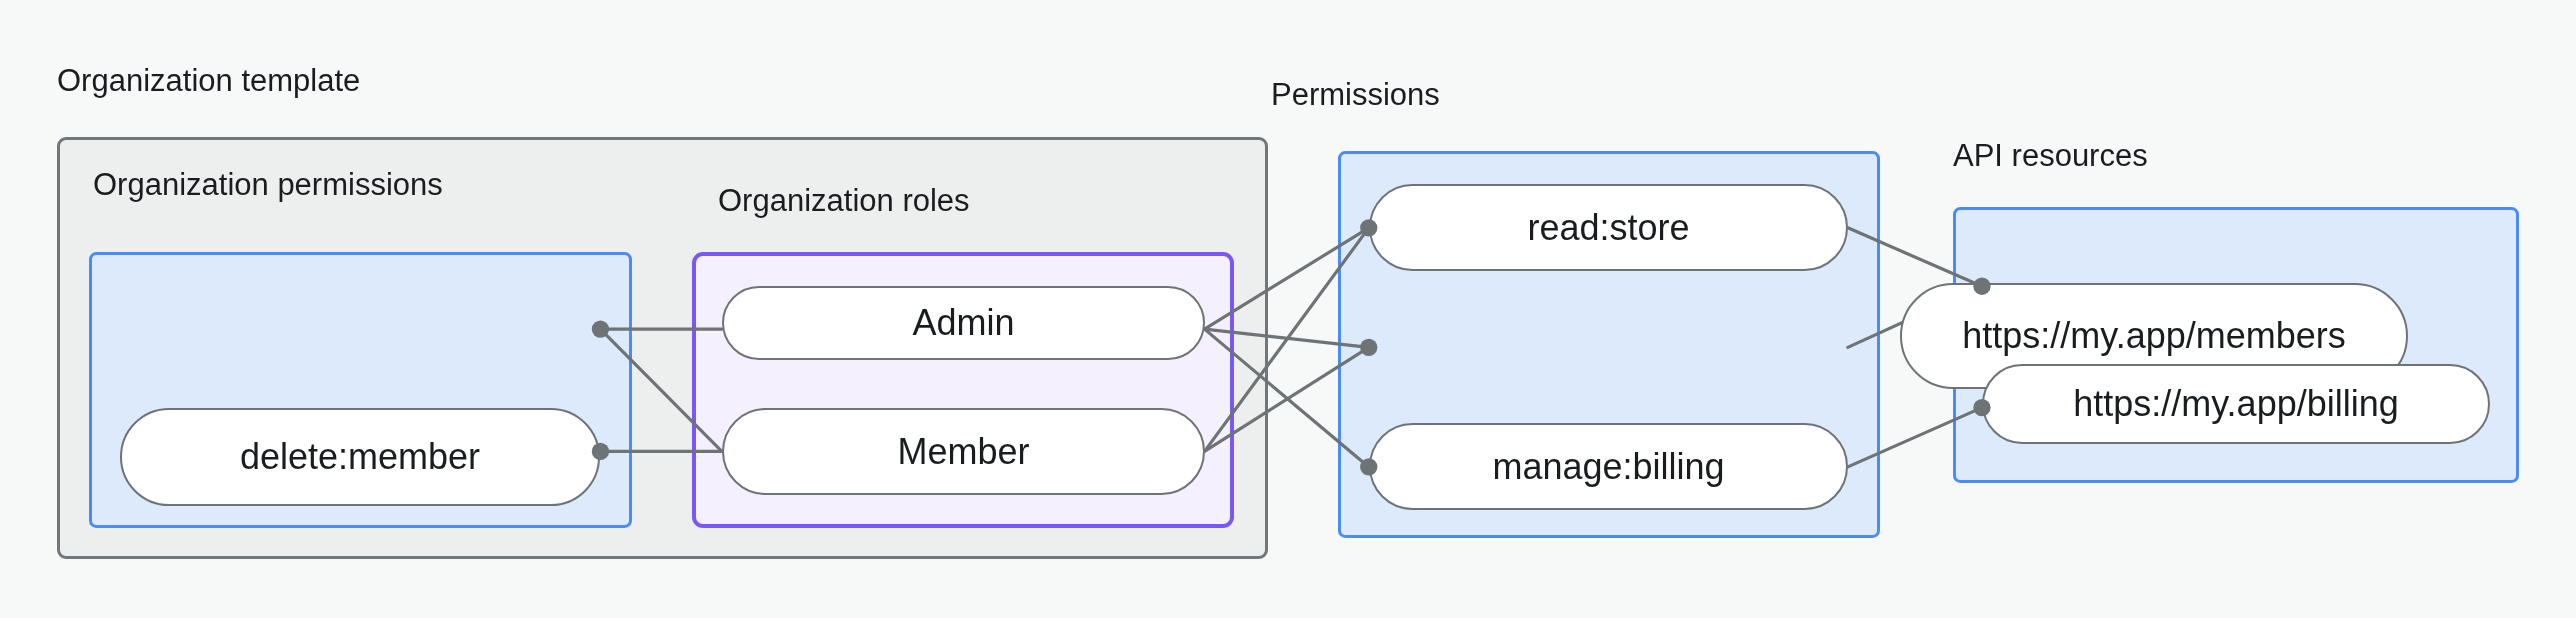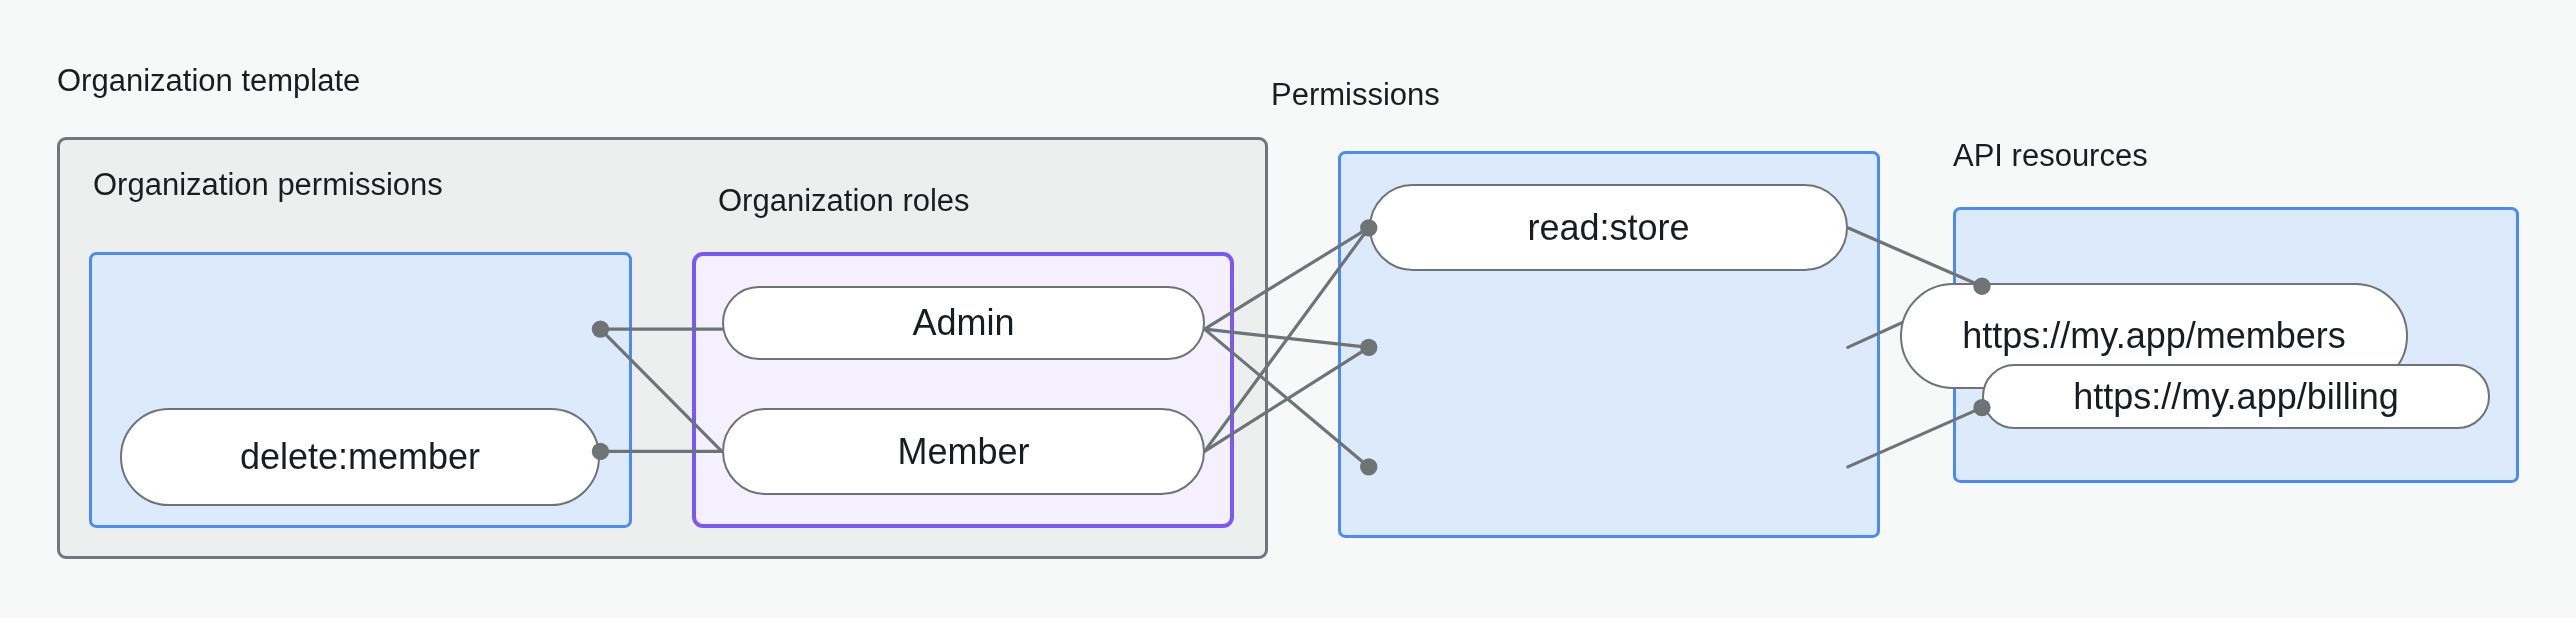--- a/index.html
+++ b/index.html
@@ -34,21 +34,21 @@
     border:2.7px solid var(--line_gray);border-radius:912px;display:flex;align-items:center;
     justify-content:center;font-size:36px;color:var(--text);white-space:nowrap;}
   #node-invite{left:120px;top:286px;width:480px;height:87px;}
   #node-delete{left:120px;top:408px;width:480px;height:98px;}
   #node-admin{left:722px;top:286px;width:483px;height:74px;}
   #node-member{left:722px;top:408px;width:483px;height:87px;}
   #node-read{left:1369px;top:184px;width:479px;height:87px;}
   #node-update{left:1369px;top:304px;width:479px;height:87px;}
   #node-manage{left:1369px;top:423px;width:479px;height:87px;}
   #node-members{left:1900px;top:243px;width:508px;height:106px;margin-top:40px;}
-  #node-billing{left:1982px;top:364px;width:508px;height:65px;}
+  #node-billing{left:1982px;top:364px;width:508px;height:80px;}
 </style>
 </head>
 <body>
 
 <div class="canvas" id="canvas">
 
   <div class="group-box container-box"></div>
   <div class="group-box blue-box" id="box-org-permissions"></div>
   <div class="group-box purple-box" id="box-org-roles"></div>
   <div class="group-box blue-box" id="box-permissions"></div>
@@ -71,20 +71,21 @@
   <div class="heading" id="label-title">Organization template</div>
   <div class="heading" id="label-org-permissions">Organization permissions</div>
   <div class="heading" id="label-org-roles">Organization roles</div>
   <div class="heading" id="label-permissions">Permissions</div>
   <div class="heading" id="label-api">API resources</div>
 
   <div class="pill" id="node-delete">delete:member</div>
   <div class="pill" id="node-admin">Admin</div>
   <div class="pill" id="node-member">Member</div>
   <div class="pill" id="node-read">read:store</div>
+  <div class="pill" id="node-manage">manage:billing</div>
   <div class="pill" id="node-members">https://my.app/members</div>
   <div class="pill" id="node-billing">https://my.app/billing</div>
 
   <svg class="layer" id="dots" viewBox="0 0 2823 678" width="2576" height="619">
       <circle cx="658" cy="360.5" r="9.5"></circle>
       <circle cx="658" cy="494.5" r="9.5"></circle>
       <circle cx="1500" cy="249.5" r="9.5"></circle>
       <circle cx="1500" cy="380.5" r="9.5"></circle>
       <circle cx="1500" cy="511.5" r="9.5"></circle>
       <circle cx="2172" cy="313.5" r="9.5"></circle>

